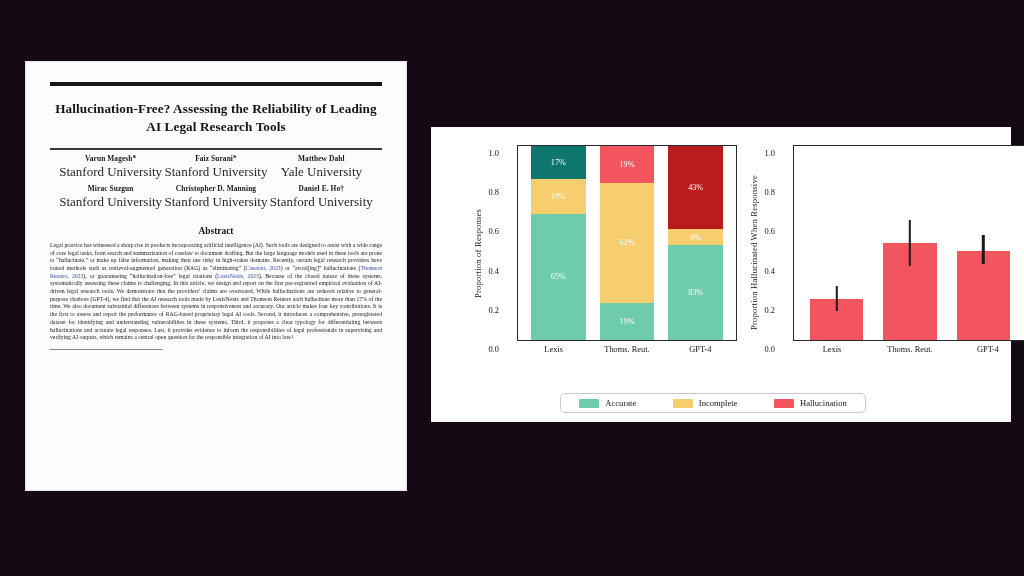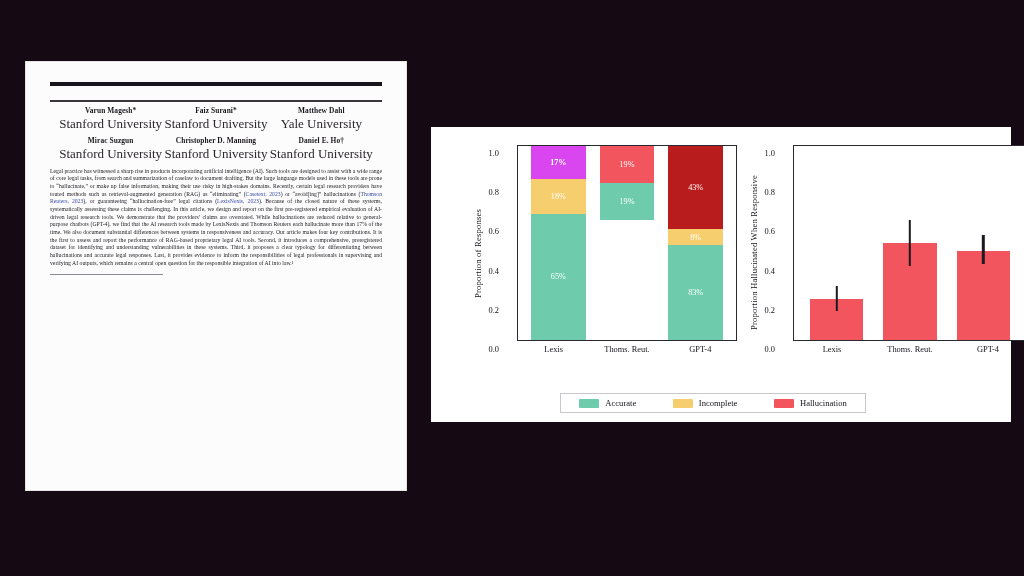--- a/index.html
+++ b/index.html
@@ -80,34 +80,35 @@
   .bar-row{position:absolute;inset:0;display:flex;align-items:flex-end;
            padding:0 6px;box-sizing:border-box;}
   .bar-col{flex:1;height:100%;position:relative;margin:0 10px;}
   .bar{position:absolute;left:0;right:0;bottom:0;}
   .err{position:absolute;width:2.4px;background:#1c1a20;left:50%;
        transform:translateX(-50%);}
 
   
   #legend{
     position:absolute;left:129px;top:266px;width:306px;height:20px;
-    border:1px solid #c9c6cc;background:#fff;border-radius:0;
+    border:1px solid #c9c6cc;background:#fff;border-radius:5px;
     display:flex;align-items:center;justify-content:space-around;
     box-sizing:border-box;
   }
   .legend-item{display:flex;align-items:center;gap:6px;}
   .legend-swatch{width:20px;height:9px;border-radius:1px;display:block;}
   .legend-label{font-size:8.6px;color:#15131a;}
 </style>
 </head>
 <body>
 
 <div id="paper-panel">
   <div class="paper-inner">
     <div class="rule-thick"></div>
+    <div id="paper-title">Hallucination-Free? Assessing the Reliability of Leading AI Legal Research Tools</div>
     <div class="rule-thin"></div>
 
     <div class="authors-row">
       <div class="author">
         <div class="nm">Varun Magesh*</div>
         <div class="af">Stanford University</div>
       </div>
       <div class="author">
         <div class="nm">Faiz Surani*</div>
         <div class="af">Stanford University</div>
@@ -126,20 +127,21 @@
       <div class="author">
         <div class="nm">Christopher D. Manning</div>
         <div class="af">Stanford University</div>
       </div>
       <div class="author">
         <div class="nm">Daniel E. Ho†</div>
         <div class="af">Stanford University</div>
       </div>
     </div>
 
+    <div id="abstract-heading">Abstract</div>
     <div id="abstract-body">Legal practice has witnessed a sharp rise in products incorporating artificial intelligence (AI). Such tools are designed to assist with a wide range of core legal tasks, from search and summarization of caselaw to document drafting. But the large language models used in these tools are prone to “hallucinate,” or make up false information, making their use risky in high-stakes domains. Recently, certain legal research providers have touted methods such as retrieval-augmented generation (RAG) as “eliminating” (<span class="cite">Casetext, 2023</span>) or “avoid[ing]” hallucinations (<span class="cite">Thomson Reuters, 2023</span>), or guaranteeing “hallucination-free” legal citations (<span class="cite">LexisNexis, 2023</span>). Because of the closed nature of these systems, systematically assessing these claims is challenging. In this article, we design and report on the first pre-registered empirical evaluation of AI-driven legal research tools. We demonstrate that the providers’ claims are overstated. While hallucinations are reduced relative to general-purpose chatbots (GPT-4), we find that the AI research tools made by LexisNexis and Thomson Reuters each hallucinate more than 17% of the time. We also document substantial differences between systems in responsiveness and accuracy. Our article makes four key contributions. It is the first to assess and report the performance of RAG-based proprietary legal AI tools. Second, it introduces a comprehensive, preregistered dataset for identifying and understanding vulnerabilities in these systems. Third, it proposes a clear typology for differentiating between hallucinations and accurate legal responses. Last, it provides evidence to inform the responsibilities of legal professionals in supervising and verifying AI outputs, which remains a central open question for the responsible integration of AI into law.¹</div>
     <div class="footnote-rule"></div>
   </div>
 </div>
 
 <div id="chart-panel">
   <div class="charts-row">
 
     <div class="chart-block" id="chart-left">
       <div class="ylabel">Proportion of Responses</div>
@@ -148,26 +150,27 @@
           <div class="ytick" style="top: 47.2px;">0.8</div>
           <div class="ytick" style="top: 86.4px;">0.6</div>
           <div class="ytick" style="top: 125.6px;">0.4</div>
           <div class="ytick" style="top: 164.8px;">0.2</div>
           <div class="ytick" style="top: 204px;">0.0</div>
         </div>
       <div class="plot-wrap">
         <div class="plot-area">
           <div class="stack-row" id="stack-row">
               <div class="stack-col">
-                <div class="seg light" style="height: 17%; background: #d946ef; font-weight: bold;">17%</div>
+                <div class="seg light" style="height: 17%; background: #0f766e;">17%</div>
                 <div class="seg light" style="height: 18%; background: rgb(247, 206, 110); text-align: center;">18%</div>
                 <div class="seg light" style="height: 65%; background: rgb(110, 204, 173);">65%</div>
               </div>
               <div class="stack-col">
                 <div class="seg light" style="height: 19%; background: rgb(242, 85, 94);">19%</div>
+                <div class="seg light" style="height: 62%; background: rgb(247, 206, 110);">62%</div>
                 <div class="seg light" style="height: 19%; background: rgb(110, 204, 173);">19%</div>
               </div>
               <div class="stack-col">
                 <div class="seg light" style="height: 43%; background: #b91c1c;">43%</div>
                 <div class="seg light" style="height: 8%; background: rgb(247, 206, 110);">8%</div>
                 <div class="seg light" style="height: 49%; background: rgb(110, 204, 173);">83%</div>
               </div>
             </div>
         </div>
       </div>

